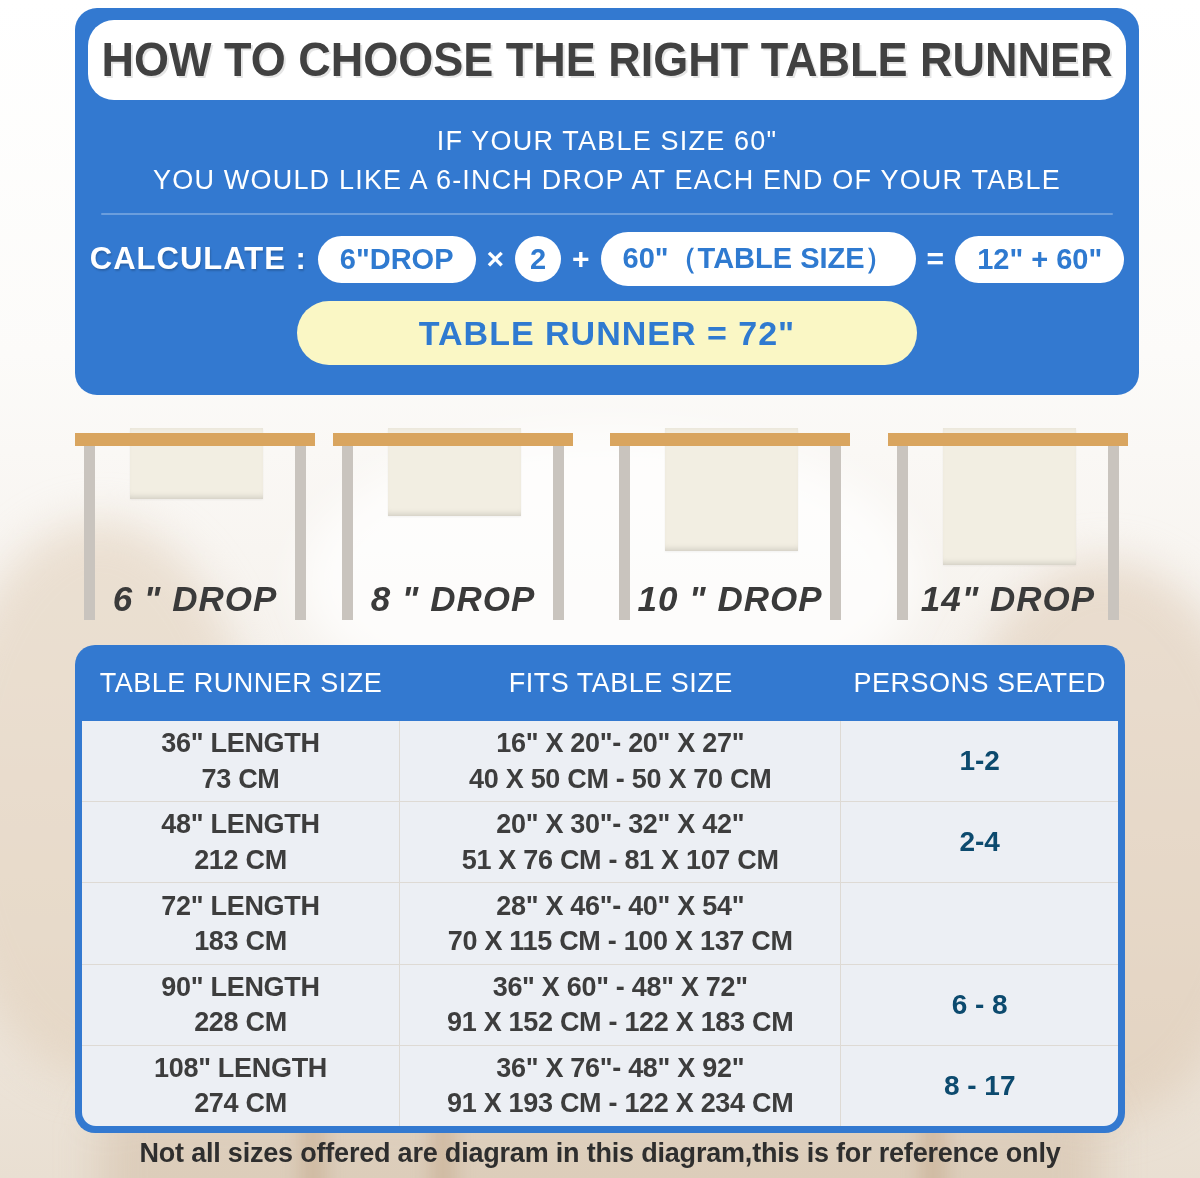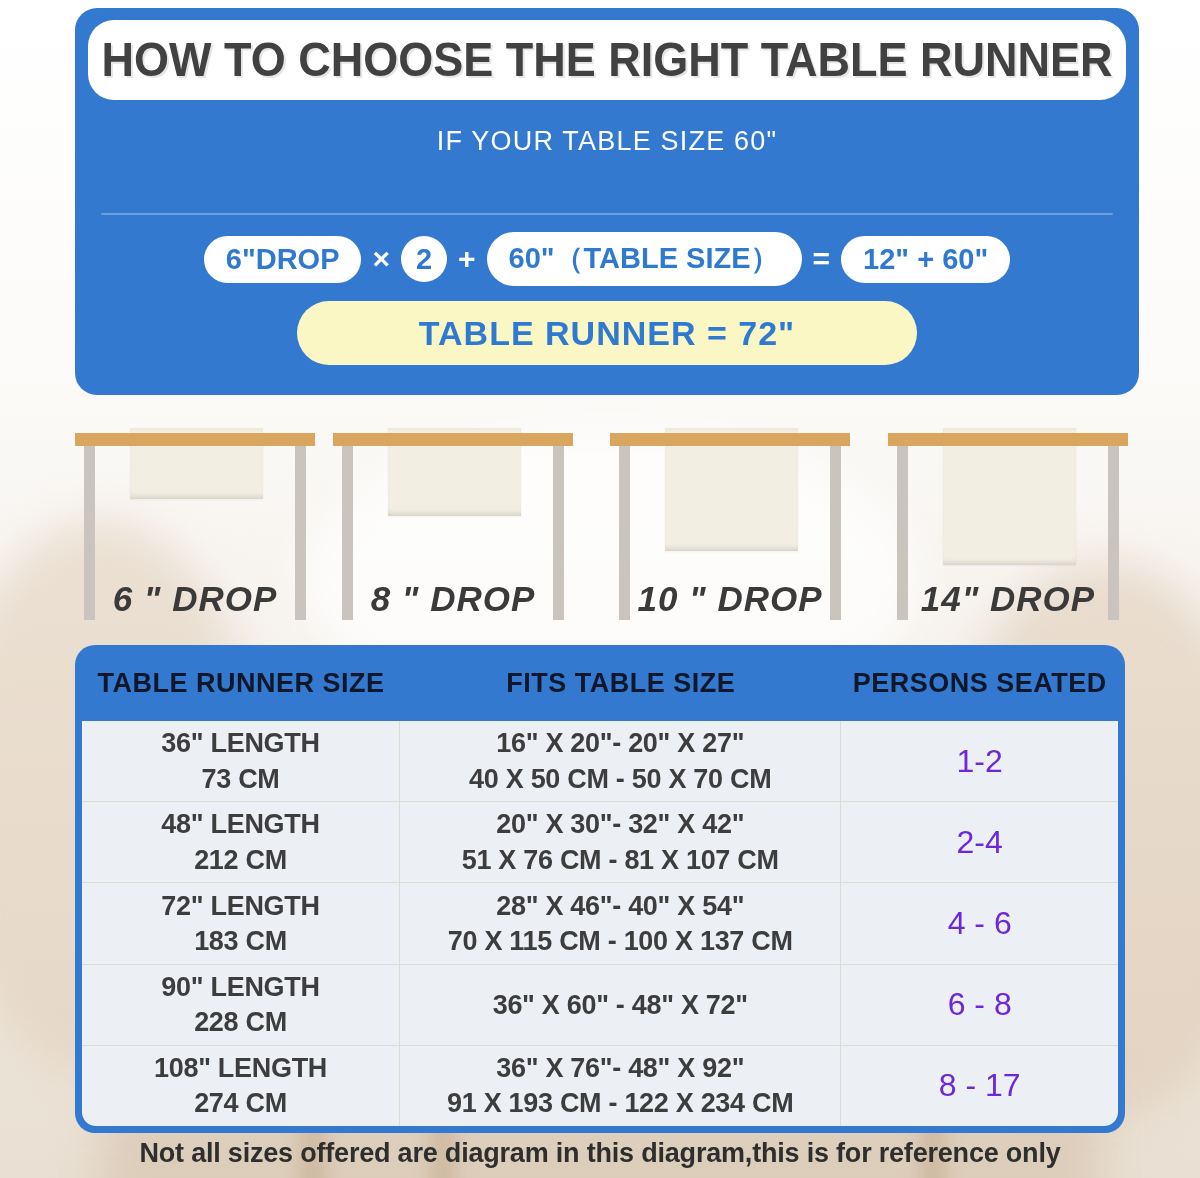--- a/index.html
+++ b/index.html
@@ -63,33 +63,33 @@
   .fig-4 .runner { height:137px; }
   .drop-label { position:absolute; top:146px; left:0; width:100%; text-align:center;
                 font-size:35px; font-weight:800; font-style:italic; color:#3A3A3A;
                 letter-spacing:1px; white-space:nowrap; }
 
   
   .size-table { position:absolute; left:75px; top:645px; width:1050px; height:488px;
                 background:#3379D0; border-radius:20px; z-index:2; }
   .thead { position:absolute; top:0; left:7px; right:7px; height:76px;
            display:flex; align-items:center; }
-  .th { color:#0f172a; font-weight:700; font-size:27px; letter-spacing:0.5px; text-align:center; }
+  .th { color:#ffffff; font-weight:400; font-size:27px; letter-spacing:0.5px; text-align:center; }
   .col-1 { width:30.7%; }  .col-2 { width:42.6%; }  .col-3 { width:26.7%;text-align:center; }
   .tbody { position:absolute; left:7px; right:7px; top:76px; bottom:7px;
            background:rgba(251,249,246,0.93); border-radius:0 0 14px 14px;
            overflow:hidden; display:flex; flex-direction:column; }
   .trow { flex:1; display:flex; border-top:1px solid #DEDAD4; }
   .trow:first-child { border-top:none; }
   .tcell { display:flex; flex-direction:column; justify-content:center; align-items:center;
            gap:3px; text-align:center; }
   .tcell.col-1, .tcell.col-2 { border-right:1px solid #DEDAD4; }
   .cell-line { font-size:27px; font-weight:700; color:#3D3D3D; letter-spacing:-0.3px;
                line-height:1.2; white-space:nowrap; }
-  .persons-line { font-size:32px; font-weight:400; color:#6d28d9; }
+  .persons-line { font-size:28px; font-weight:700; color:#0c4a6e; }
 
   .footer-note { position:absolute; top:1138px; left:0; width:100%; text-align:center;
                  font-size:27px; font-weight:700; color:#2E2E2E; letter-spacing:-0.2px; z-index:2; }
 </style>
 </head>
 <body>
 
 <div class="page">
 
   <div class="bg-blob bg-chair-left"></div>
@@ -98,23 +98,25 @@
   <div class="bg-blob bg-bottom-band"></div>
   <div class="bg-leg-strip" style="left:300px;"></div>
   <div class="bg-leg-strip" style="left:430px;"></div>
   <div class="bg-leg-strip" style="left:920px;"></div>
 
   <section class="hero">
     <div class="title-box">
       <span class="title-text">HOW TO CHOOSE THE RIGHT TABLE RUNNER</span>
     </div>
     <p class="hero-sub sub1">IF YOUR TABLE SIZE 60"</p>
+    <p class="hero-sub sub2">YOU WOULD LIKE A 6-INCH DROP AT EACH END OF YOUR TABLE</p>
     <div class="hero-divider"></div>
 
     <div class="calc-row">
+      <span class="calc-label">CALCULATE :</span>
       <span class="calc-pill">6"DROP</span>
       <span class="calc-op">×</span>
       <span class="calc-circle">2</span>
       <span class="calc-op">+</span>
       <span class="calc-pill">60"（TABLE SIZE）</span>
       <span class="calc-op">=</span>
       <span class="calc-pill">12" + 60"</span>
     </div>
 
     <div class="result-pill">TABLE RUNNER = 72"</div>
@@ -187,32 +189,30 @@
 
       <div class="trow">
         <div class="tcell col-1">
           <span class="cell-line">72" LENGTH</span>
           <span class="cell-line">183 CM</span>
         </div>
         <div class="tcell col-2">
           <span class="cell-line">28" X 46"- 40" X 54"</span>
           <span class="cell-line">70 X 115 CM - 100 X 137 CM</span>
         </div>
-        <div class="tcell col-3">
-          <span class="persons-line">4 - 6</span>
-        </div>
       </div>
 
       <div class="trow">
         <div class="tcell col-1">
           <span class="cell-line">90" LENGTH</span>
           <span class="cell-line">228 CM</span>
         </div>
         <div class="tcell col-2">
           <span class="cell-line">36" X 60" - 48" X 72"</span>
+          <span class="cell-line">91 X 152 CM - 122 X 183 CM</span>
         </div>
         <div class="tcell col-3">
           <span class="persons-line">6 - 8</span>
         </div>
       </div>
 
       <div class="trow">
         <div class="tcell col-1">
           <span class="cell-line">108" LENGTH</span>
           <span class="cell-line">274 CM</span>

